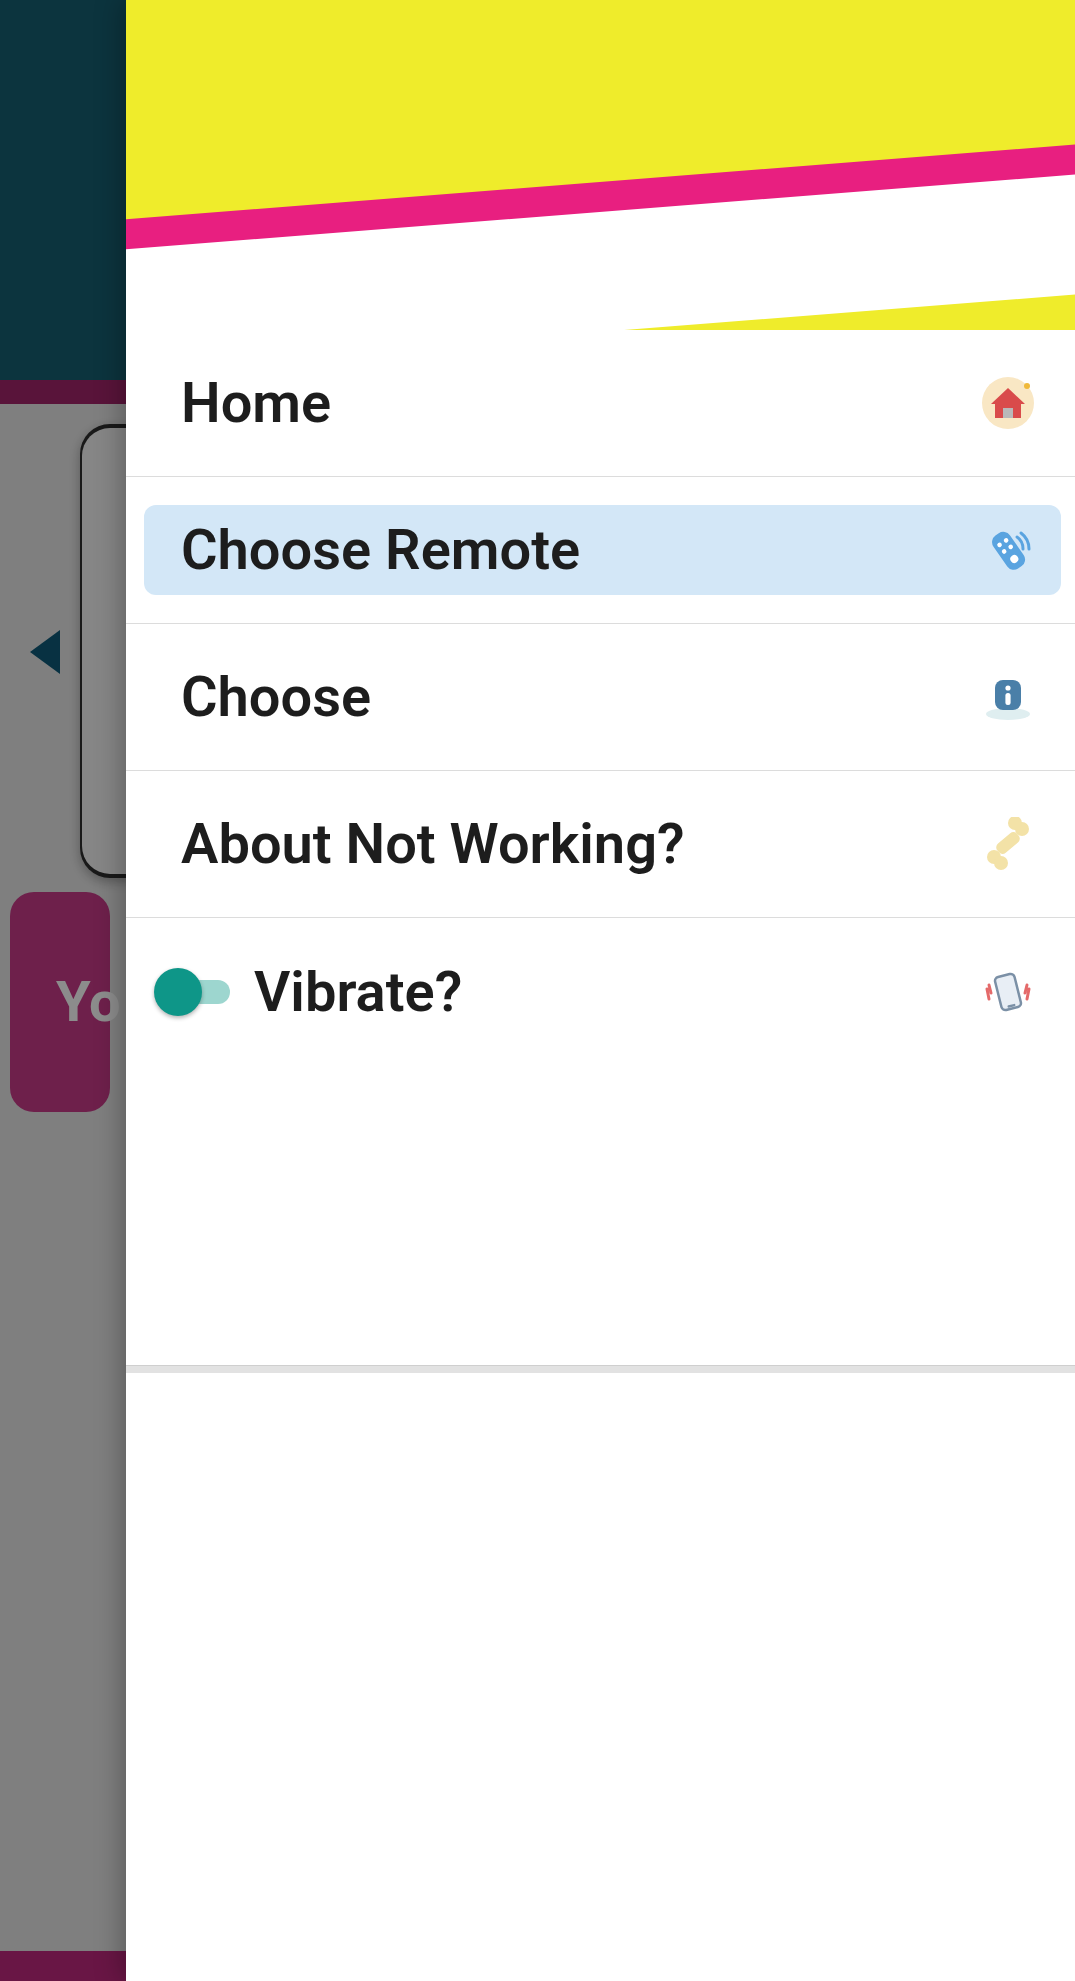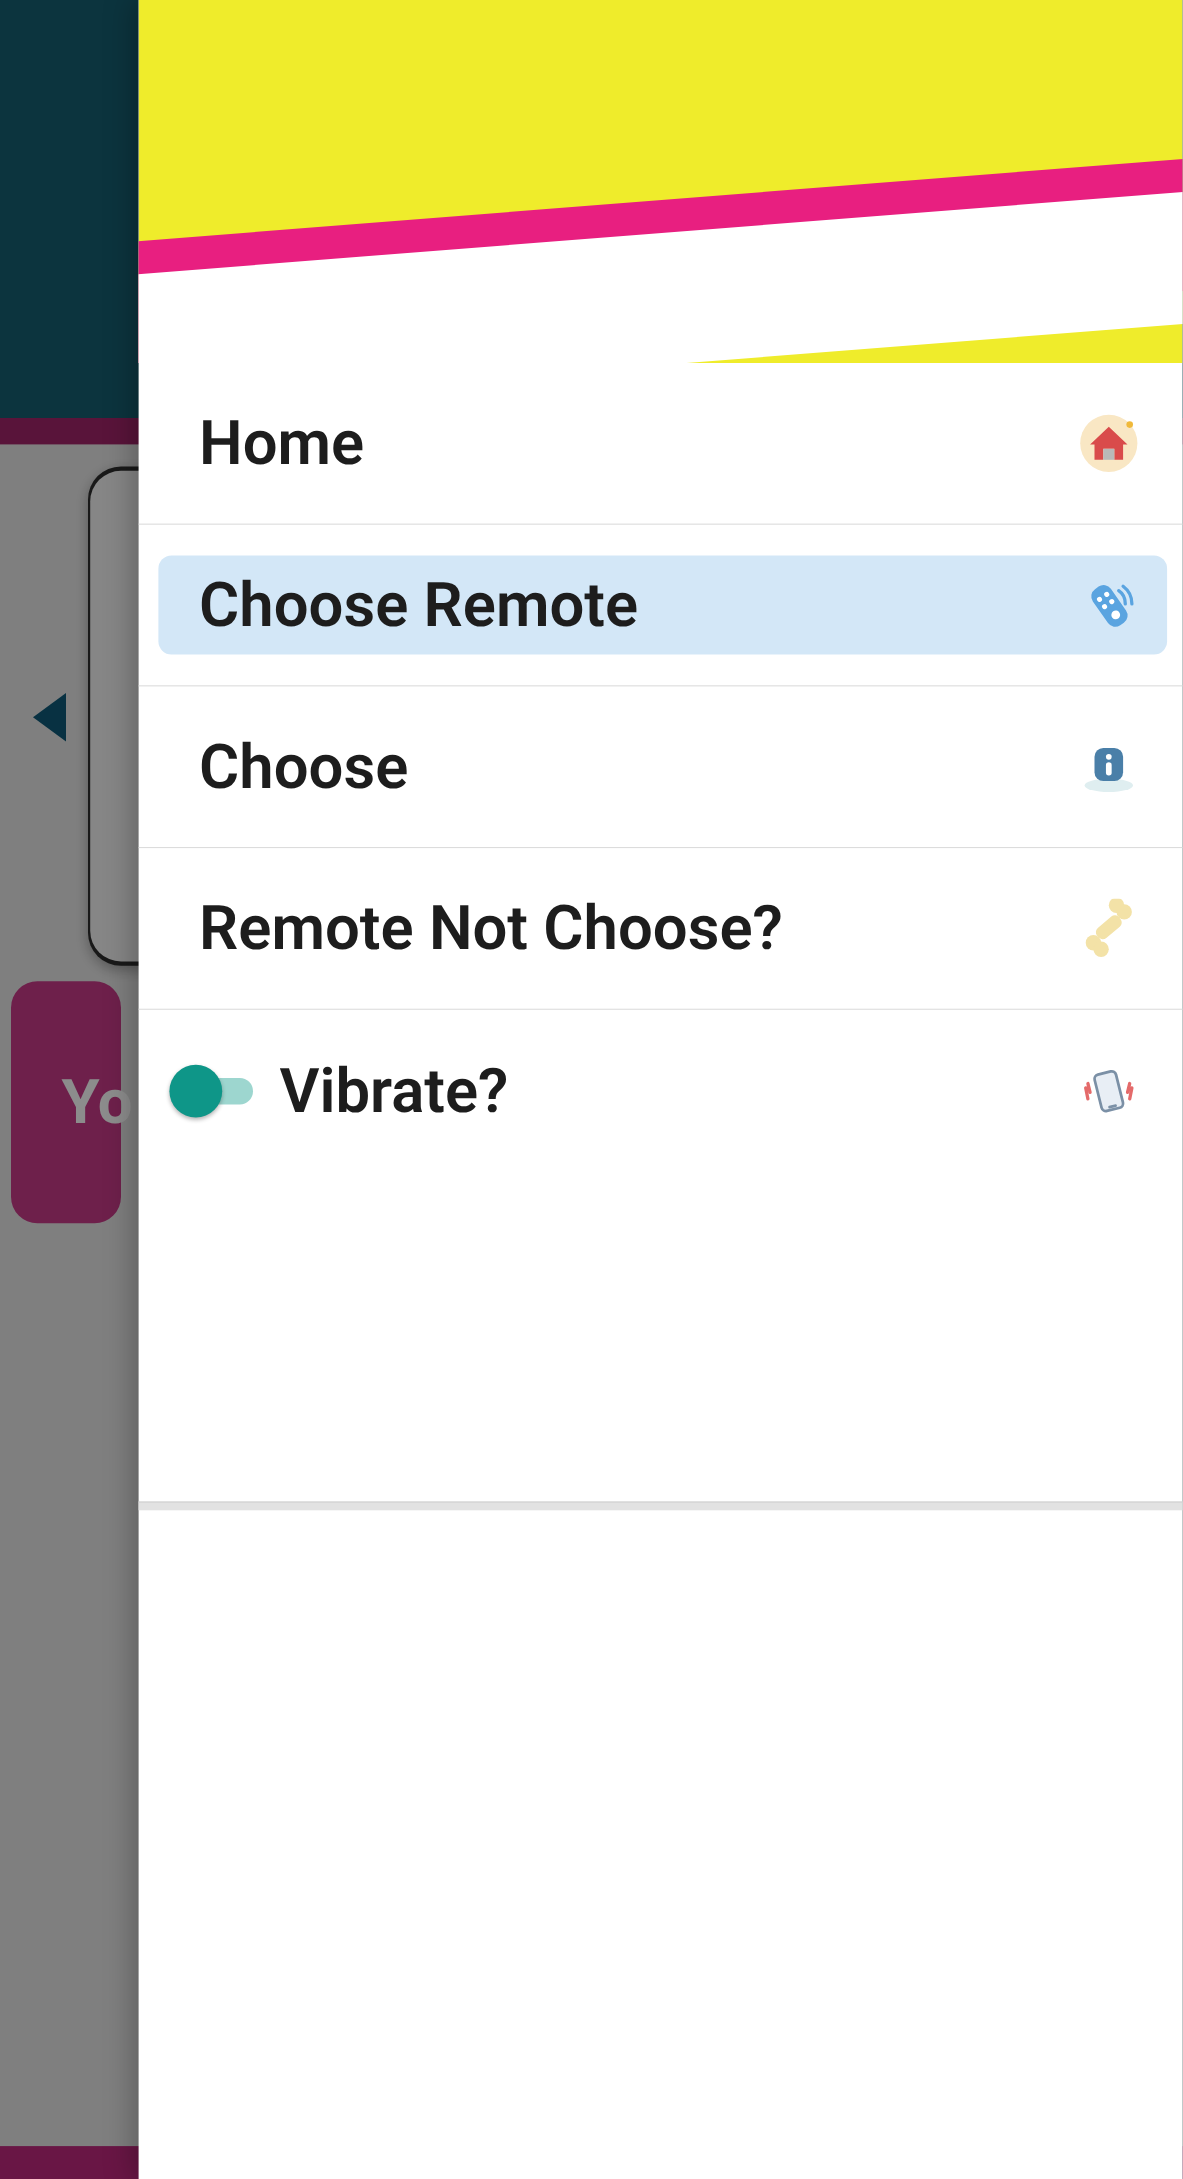--- a/index.html
+++ b/index.html
@@ -185,21 +185,21 @@
         <svg viewBox="0 0 54 54">
           <ellipse cx="27" cy="44" rx="22" ry="6" fill="#dfeef0"></ellipse>
           <rect x="14" y="10" width="26" height="30" rx="8" fill="#4a7fa8"></rect>
           <circle cx="27" cy="18" r="2.6" fill="#fff"></circle>
           <rect x="24.4" y="23" width="5.2" height="12" rx="2.5" fill="#fff"></rect>
         </svg>
       </span>
     </div>
 
     <div class="drawer-item">
-      <span class="label">Remote Not Choose?</span>
+      <span class="label">About Not Working?</span>
       <span class="icon">
         <svg viewBox="0 0 54 54">
           <g fill="#f3e2a7">
             <circle cx="13" cy="40" r="7"></circle>
             <circle cx="20" cy="46" r="7"></circle>
             <circle cx="41" cy="12" r="7"></circle>
             <circle cx="34" cy="6" r="7"></circle>
             <rect x="14" y="20" width="26" height="12" transform="rotate(-40 27 26)" rx="5"></rect>
           </g>
         </svg>

